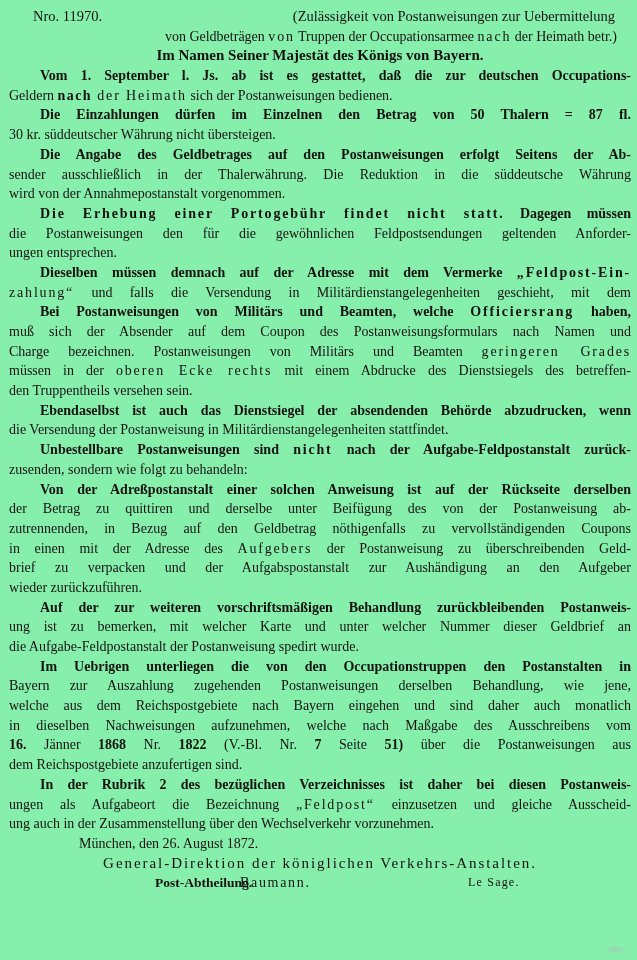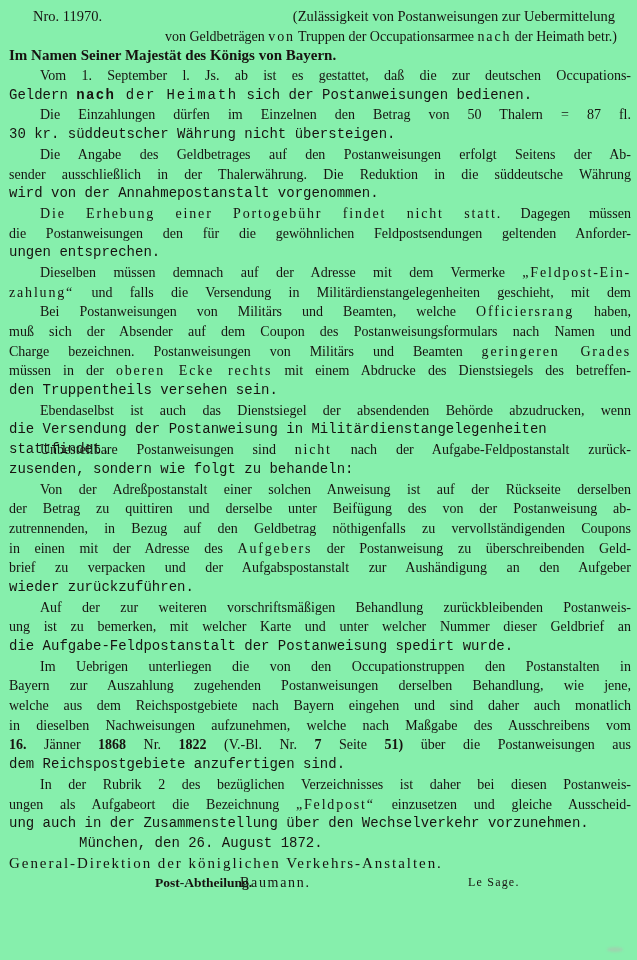--- a/index.html
+++ b/index.html
@@ -19,24 +19,24 @@
     width: 622px;
   }
   .line {
     font-size: 14px;
     line-height: 19.7px;
     height: 19.7px;
     overflow: visible;
   }
   
   .j  { text-align: justify; text-align-last: justify; }
-  .l  { text-align: left; font-family: Liberation Mono, monospace; }
-  .f  { text-indent: 31px; }
+  .l  { text-align: left; }
+  .f  { text-indent: 31px; font-weight: bold; }
   .r  { text-align: right; padding-right: 14px; box-sizing: border-box; }
-  .c  { }
+  .c  { text-align: center; }
   .hb { font-weight: bold; font-size: 15px; }
   .dl { text-indent: 70px; }
   .isr { font-size: 15px; }
   
   .seg-s  { letter-spacing: 0.13em; }
   .seg-b  { font-weight: bold; }
   .seg-bs { font-weight: bold; letter-spacing: 0.1em; }
   
   .head-row {
     display: flex;

